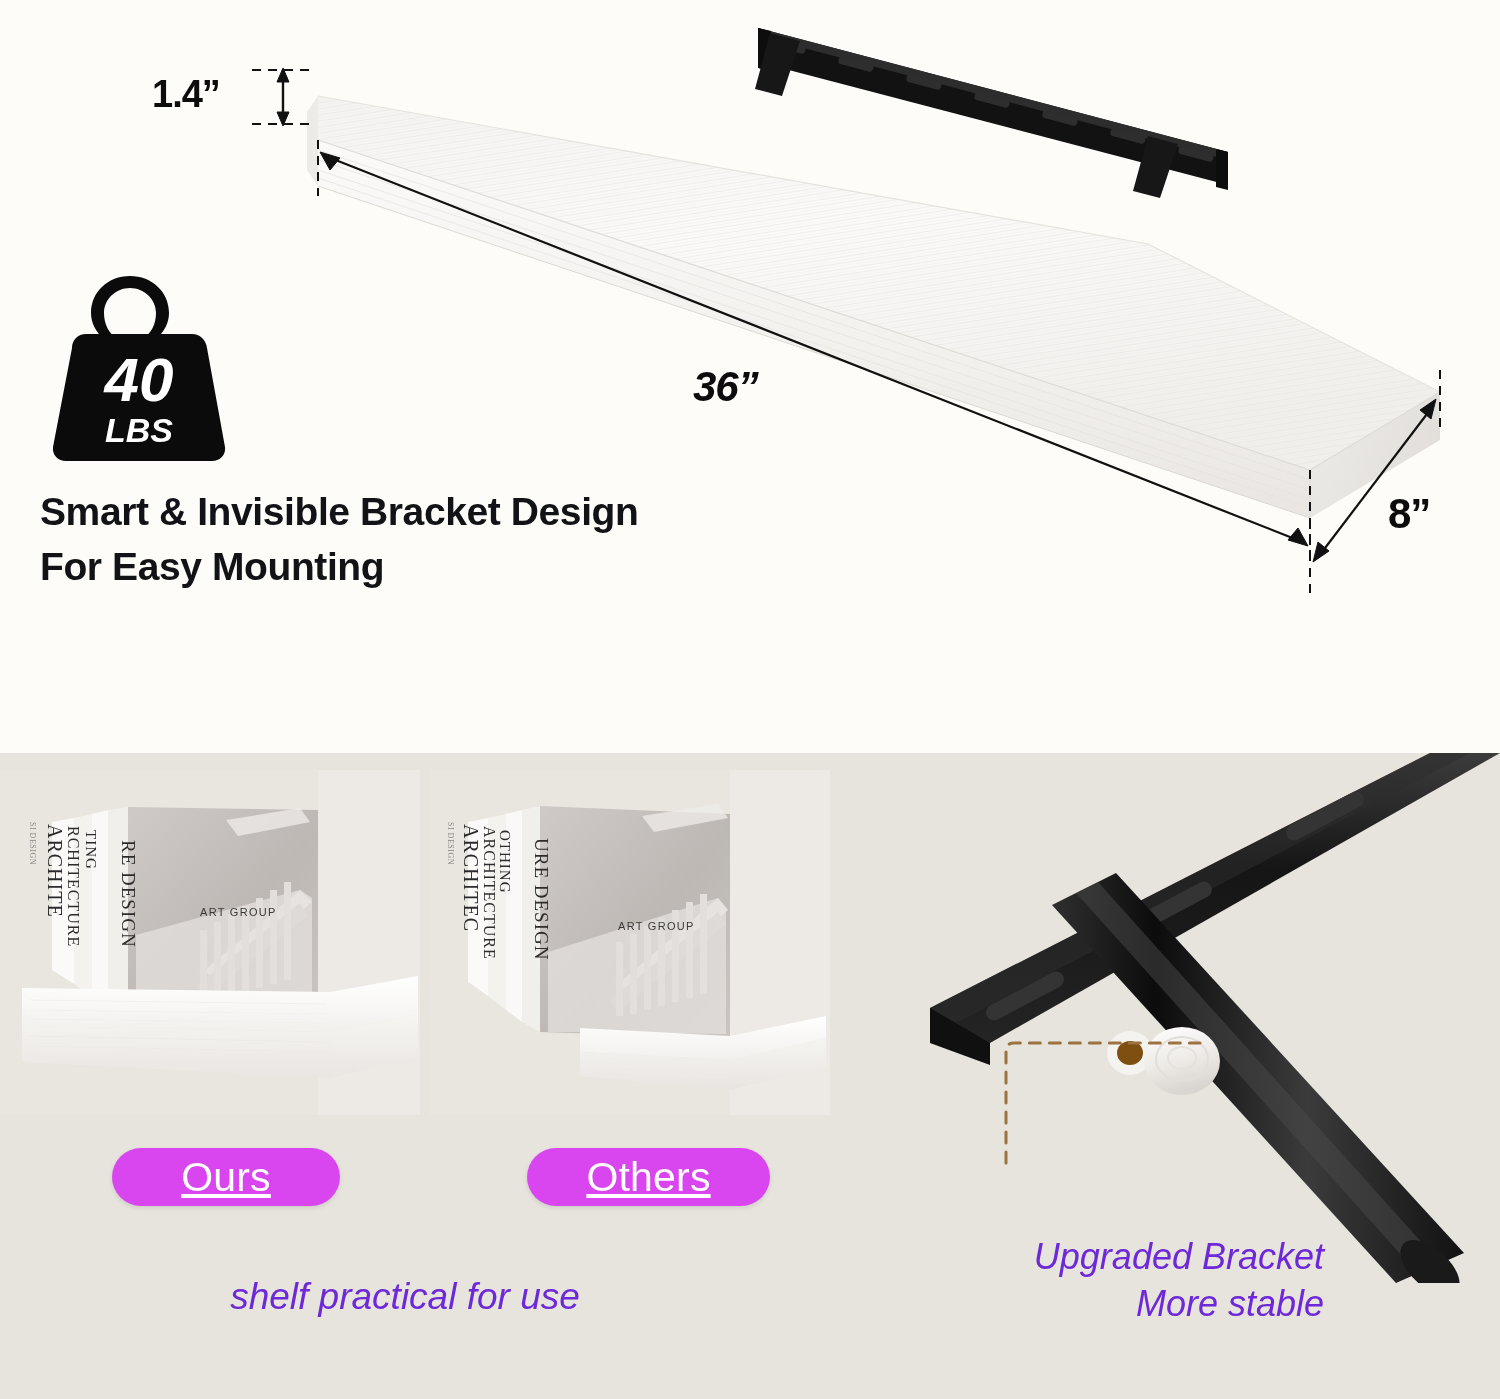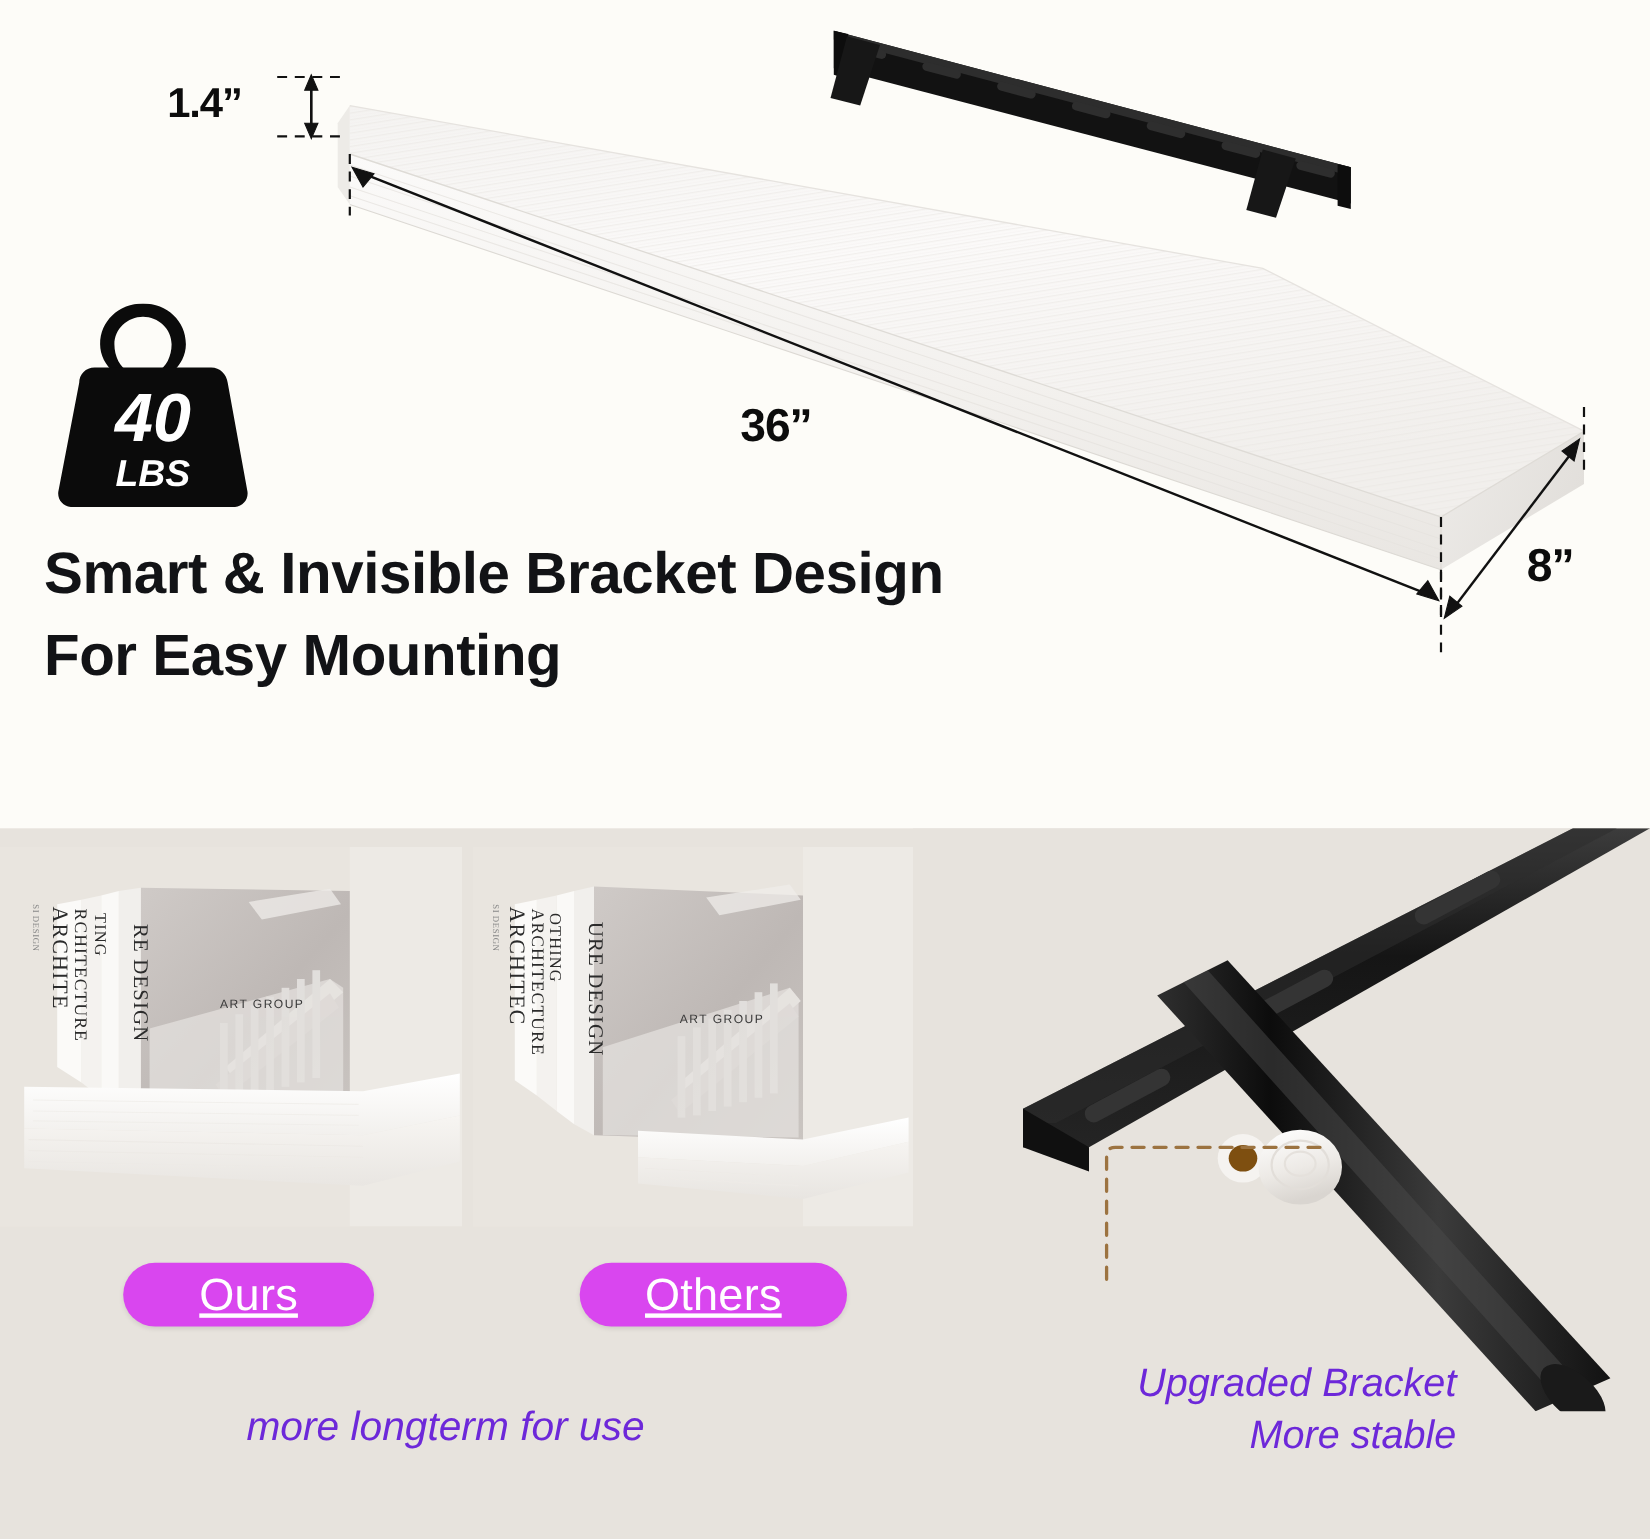--- a/index.html
+++ b/index.html
@@ -29,38 +29,38 @@
   
   .weight-badge{
     position:absolute;left:50px;top:276px;width:178px;height:185px;font-style:italic;
   }
 
   
   .headline{
     position:absolute;left:40px;top:484px;
     width:860px;
     font-family:"Liberation Sans", sans-serif;
-    font-size:53px;
+    font-size:39px;
     font-weight:600;
     letter-spacing:-0.4px;
     line-height:1.42;
     color:#121316;
   }
   .headline .l2{display:block;}
 
   
   .dim-label{
     position:absolute;
     font-family:"Liberation Sans", sans-serif;
     font-weight:700;
     color:#0c0c0c;
     white-space:nowrap;
   }
   .dim-thick{left:152px;top:73px;font-size:38px;letter-spacing:-1px;}
-  .dim-len{left:673px;top:363px;font-size:42px;letter-spacing:-1px;}
+  .dim-len{left:693px;top:363px;font-size:42px;letter-spacing:-1px;font-style:italic;}
   .dim-depth{left:1388px;top:490px;font-size:42px;letter-spacing:-1px;}
 
   
   .photo{
     position:absolute;overflow:hidden;
   }
   .photo-ours{left:0px;top:770px;width:420px;height:345px;background:#E9E5DF;}
   .photo-others{left:430px;top:770px;width:400px;height:345px;background:#E9E5DF;}
 
   
@@ -348,21 +348,21 @@
         <line x1="156" y1="292" x2="296" y2="300"></line>
         <line x1="156" y1="300" x2="296" y2="308"></line>
       </g>
     </svg>
   </div>
 
   <div class="pill pill-ours">Ours</div>
   <div class="pill pill-others">Others</div>
 
   <div class="caption caption-left">
-    <div>more longterm for use</div>
+    <div>shelf practical for use</div>
   </div>
 
   <div class="bracket-stage">
     <svg width="670" height="530" viewBox="0 0 670 530">
       <defs>
         <linearGradient id="barG" x1="0" y1="0" x2="0" y2="1">
           <stop offset="0%" stop-color="#3c3c3c"></stop>
           <stop offset="40%" stop-color="#151515"></stop>
           <stop offset="100%" stop-color="#242424"></stop>
         </linearGradient>

